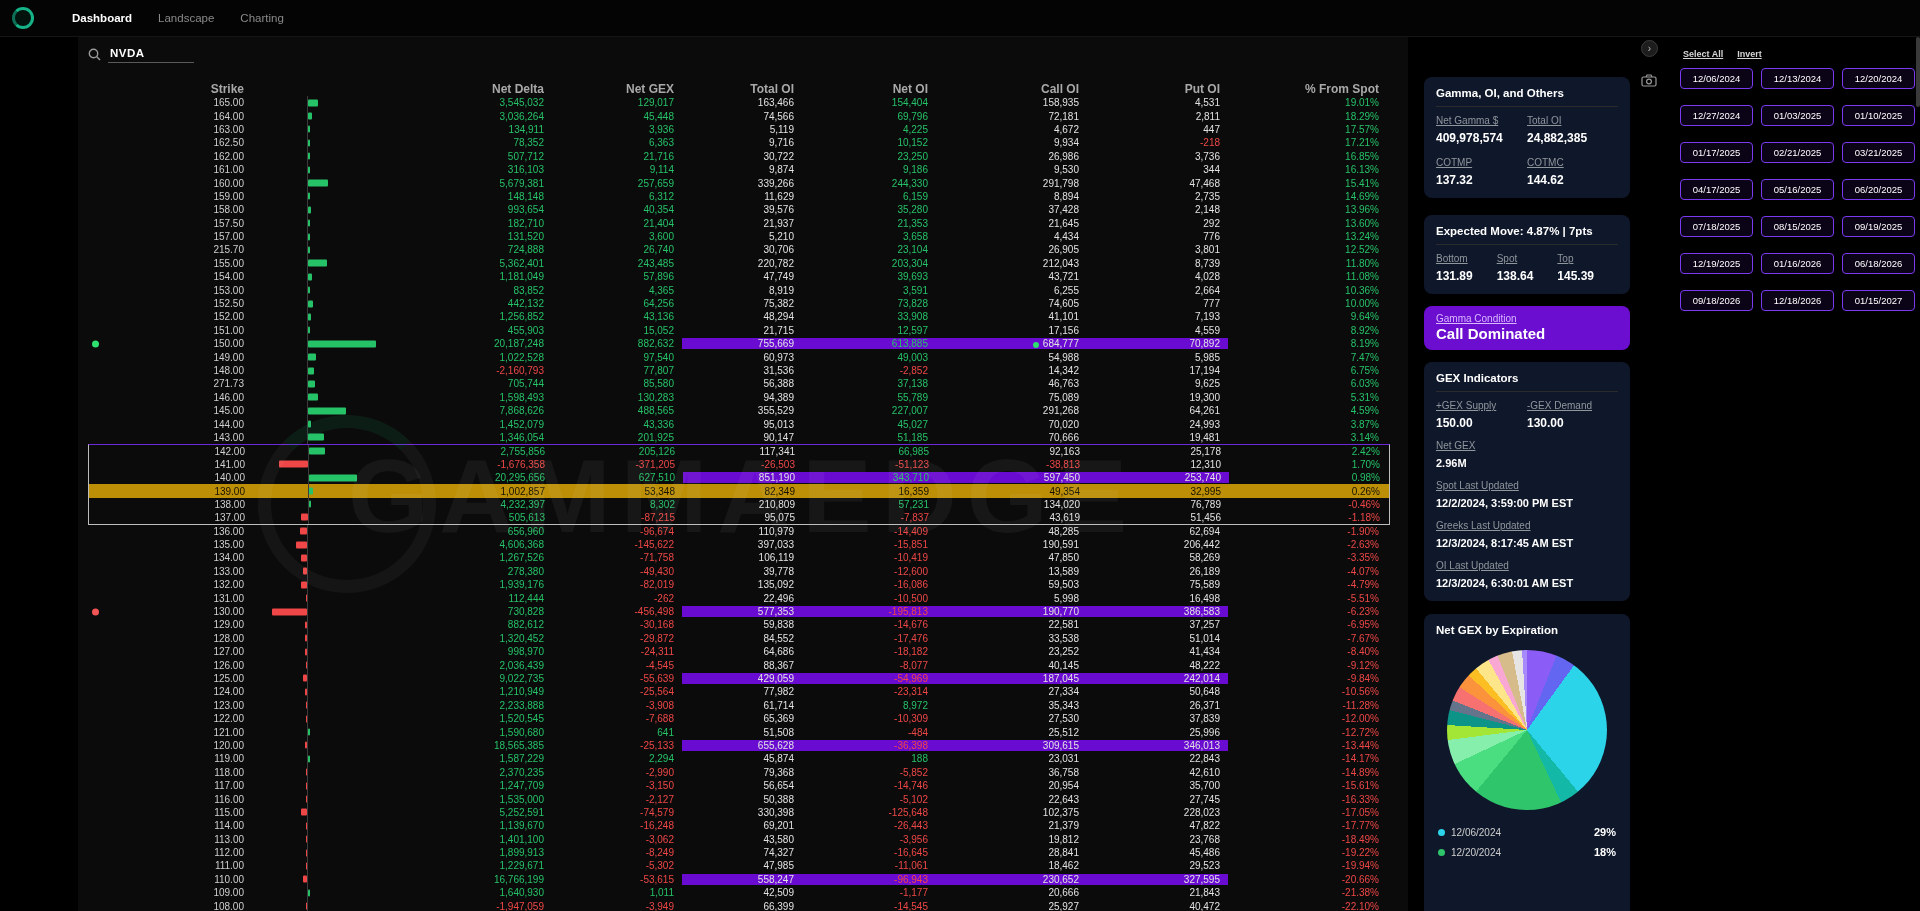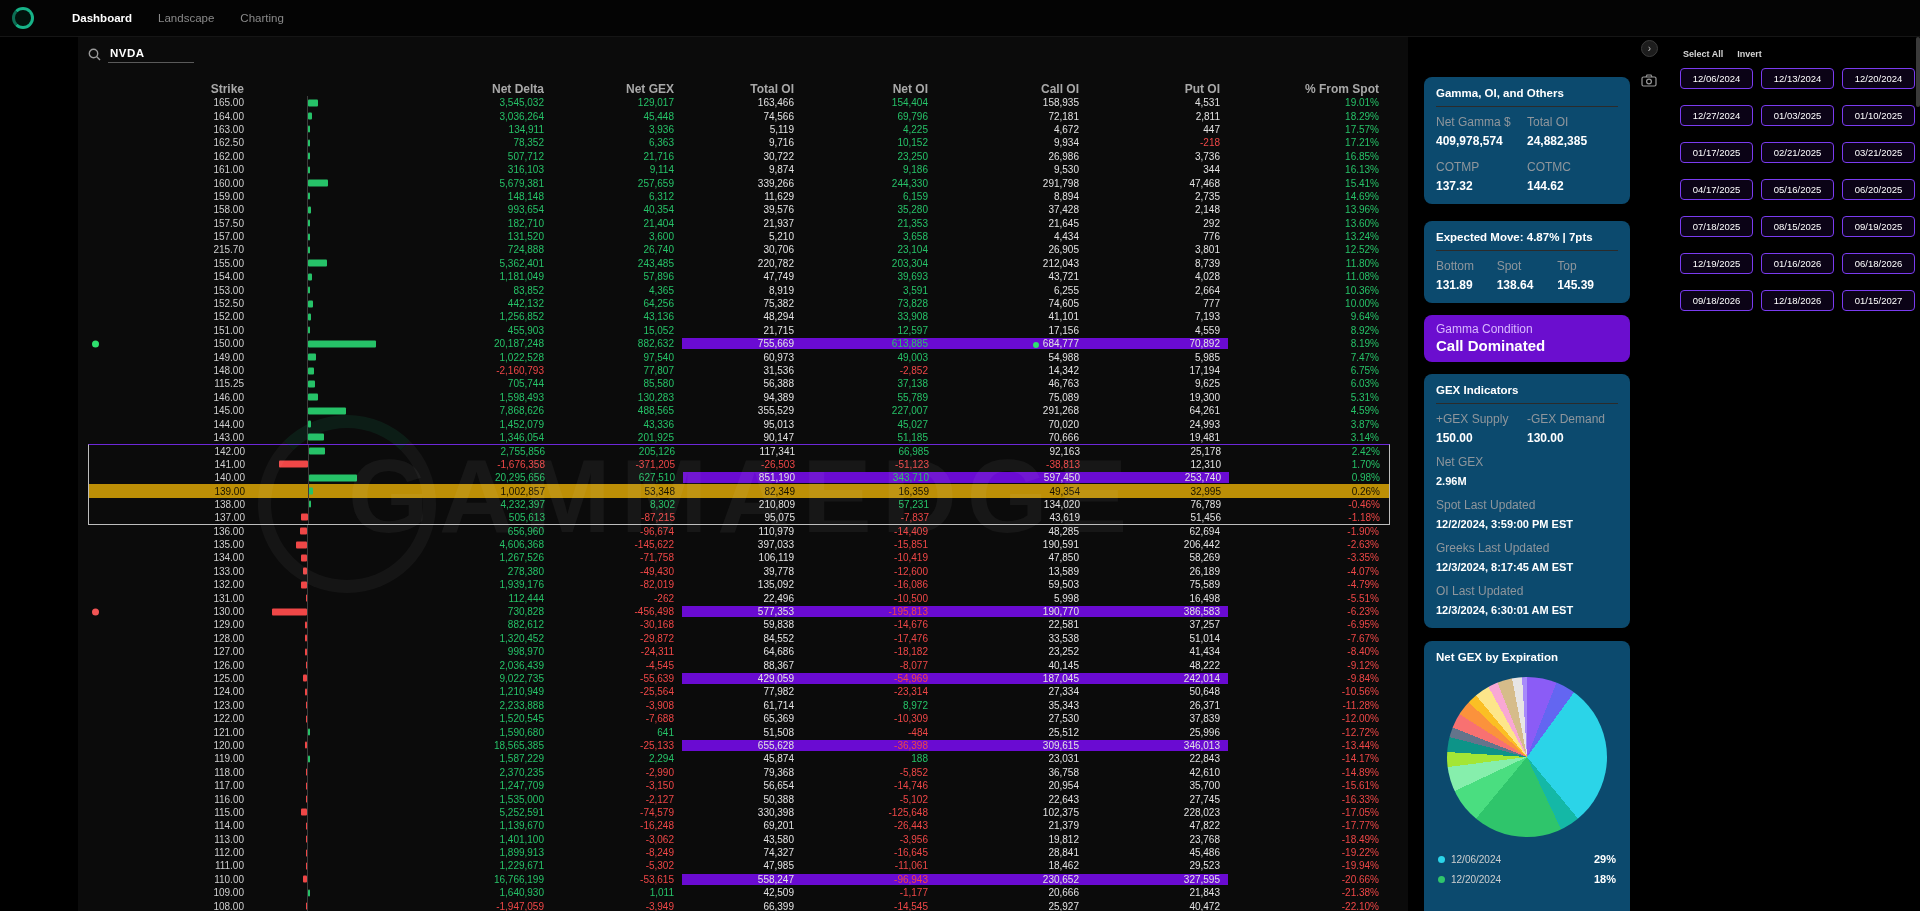--- a/index.html
+++ b/index.html
@@ -54,44 +54,44 @@
   .watermark{ position:absolute; left:110px; top:350px; width:1200px; height:260px;
     pointer-events:none; z-index:6; }
   .wm-ring{ position:absolute; left:70px; top:28px; width:178px; height:178px; border-radius:50%;
     border:13px solid rgba(255,255,255,.045); border-top-color:rgba(35,194,130,.10); }
   .wm-text{ position:absolute; left:160px; top:50px; font-size:104px; font-weight:800;
     letter-spacing:10px; color:rgba(235,235,235,.055); }
 
   
   .sidebar{ position:absolute; left:1424px; top:77px; width:206px; display:flex;
     flex-direction:column; }
-  .card{ background:#0c4a6e; border-radius:8px; padding:10px 12px; }
+  .card{ background:#0f172a; border-radius:8px; padding:10px 12px; }
   .card h3{ font-size:11.5px; color:#fff; font-weight:bold; }
   .card hr{ border:none; border-top:1px solid #2b2b2b; margin:7px 0 8px; }
   .stats2{ display:grid; grid-template-columns:1fr 1fr; row-gap:11px; }
   .stats3{ display:grid; grid-template-columns:1fr 1fr 1fr; }
-  .lbl{ font-size:12px; color:#8f969c; display:block; margin-bottom:2px; }
+  .lbl{ font-size:10px; color:#8f969c; display:block; margin-bottom:2px;text-decoration:underline; }
   .val{ font-size:12px; color:#fff; font-weight:600; }
   .gamma-cond{ background:#6b0ecf; border-radius:8px; padding:7px 12px; margin-top:12px; }
   .gamma-cond .lbl{ color:#d9b8ff; margin-bottom:1px; }
   .gamma-cond .big{ font-size:15px; font-weight:bold; color:#fff; }
   .upd{ margin-top:9px; }
   .upd .val{ font-size:11px; }
   .pie{ width:160px; height:160px; border-radius:50%; margin:14px auto 12px; }
   .legend-item{ display:flex; align-items:center; font-size:10px; color:#cfcfcf;
     padding:4px 2px; }
   .legend-item .bullet{ width:7px; height:7px; border-radius:50%; margin-right:6px; }
   .legend-item .lval{ margin-left:auto; color:#fff; font-weight:bold; font-size:11px; }
 
   
   .filterpanel{ position:absolute; left:1637px; top:0; width:283px; height:911px; background:#000; }
   .fp-title{ position:absolute; left:46px; top:13px; font-size:11px; color:#ddd; }
   .fp-title b{ color:#fff; }
   .fp-actions{ position:absolute; left:46px; top:49px; font-size:9px; display:flex; gap:14px; }
-  .fp-actions span{ color:#d5d5d5; font-weight:bold; cursor:pointer; }
+  .fp-actions span{ color:#d5d5d5; text-decoration:underline; font-weight:bold; cursor:pointer; }
   .fp-grid{ position:absolute; left:43px; top:68px; width:236px; display:grid;
     grid-template-columns:repeat(3,73px); column-gap:8px; row-gap:16px; }
   .datebtn{ height:21px; border:1px solid #7a3bf0; border-radius:4px; background:rgba(60,18,120,.18);
     color:#fff; font-size:9.5px; display:flex; align-items:center; justify-content:center; cursor:pointer; }
   .sidetools{ position:absolute; left:1641px; top:40px; width:22px; z-index:25; }
   .roundbtn{ width:17px; height:17px; border-radius:50%; background:#1d1d1d; border:1px solid #3c3c3c;
     color:#bbb; font-size:10px; display:flex; align-items:center; justify-content:center; cursor:pointer; }
   .camicon{ margin-top:17px; cursor:pointer; }
   .scrollbar{ position:absolute; right:0; top:37px; width:4px; height:874px; }
   .scrollbar .thumb{ width:4px; height:70px; background:#3a3a3a; border-radius:2px; }
@@ -398,21 +398,21 @@
           </div>
           <span class="cell c1 neg">-2,160,793</span>
           <span class="cell c2 pos">77,807</span>
           <span class="cell c3 neu">31,536</span>
           <span class="cell c4 neg">-2,852</span>
           <span class="cell c5 neu">14,342</span>
           <span class="cell c6 neu">17,194</span>
           <span class="cell c7 pos">6.75%</span>
         </div>
         <div class="trow">
-          <span class="cell c0 c0">115.25</span>
+          <span class="cell c0 c0">271.73</span>
           <div class="barcell">
             <div class="bar g" style="width: 6.59328px; left: 56px;"></div>
           </div>
           <span class="cell c1 pos">705,744</span>
           <span class="cell c2 pos">85,580</span>
           <span class="cell c3 neu">56,388</span>
           <span class="cell c4 pos">37,138</span>
           <span class="cell c5 neu">46,763</span>
           <span class="cell c6 neu">9,625</span>
           <span class="cell c7 pos">6.03%</span>

